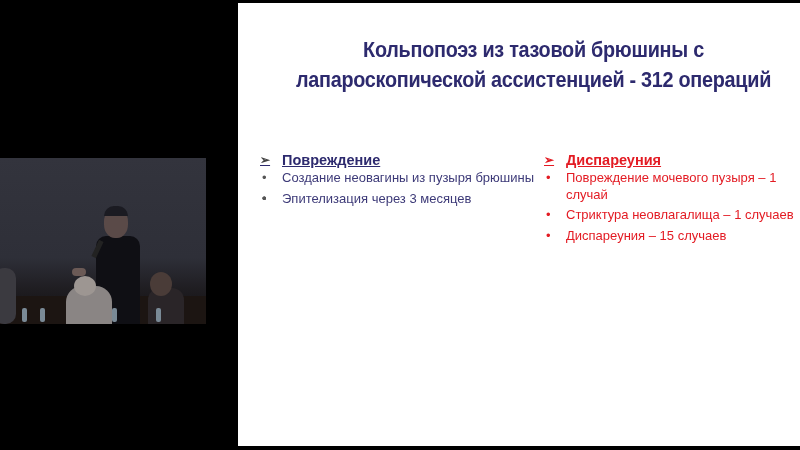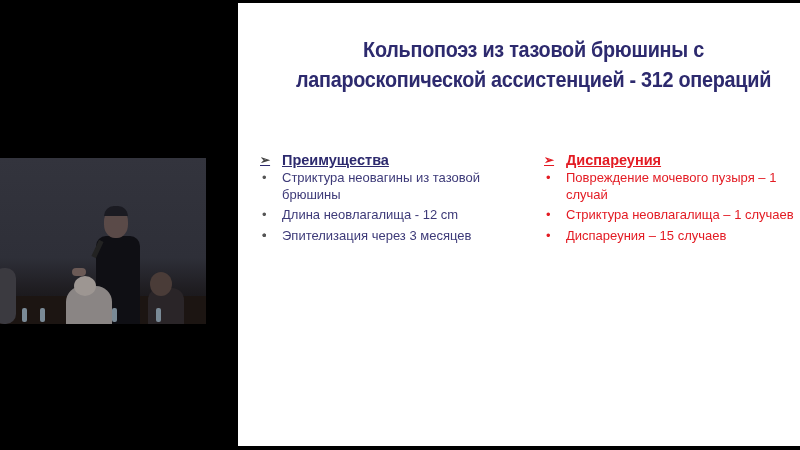--- a/index.html
+++ b/index.html
@@ -59,25 +59,25 @@
 
 <div class="slide">
   <div class="title">
     <div>Кольпопоэз из тазовой брюшины с</div>
     <div>лапароскопической ассистенцией - 312 операций</div>
   </div>
 
   <div class="col left">
     <div class="heading">
       <span class="arrow">➢</span>
-      <span>Преимущества</span>
+      <span>Повреждение</span>
     </div>
     <ul>
-      <li><span class="dot">•</span><span>Стриктура неовагины из тазовой брюшины</span></li>
-      <li><span class="dot">•</span><span>Длина неовлагалища - 12 cm</span></li>
+      <li><span class="dot">•</span><span>Создание неовагины из пузыря брюшины</span></li>
+      <li><span class="dot">•</span></li>
       <li><span class="dot">•</span></li>
       <li><span class="dot">•</span><span>Эпителизация через 3 месяцев</span></li>
     </ul>
   </div>
 
   <div class="col right">
     <div class="heading">
       <span class="arrow">➢</span>
       <span>Диспареуния</span>
     </div>

